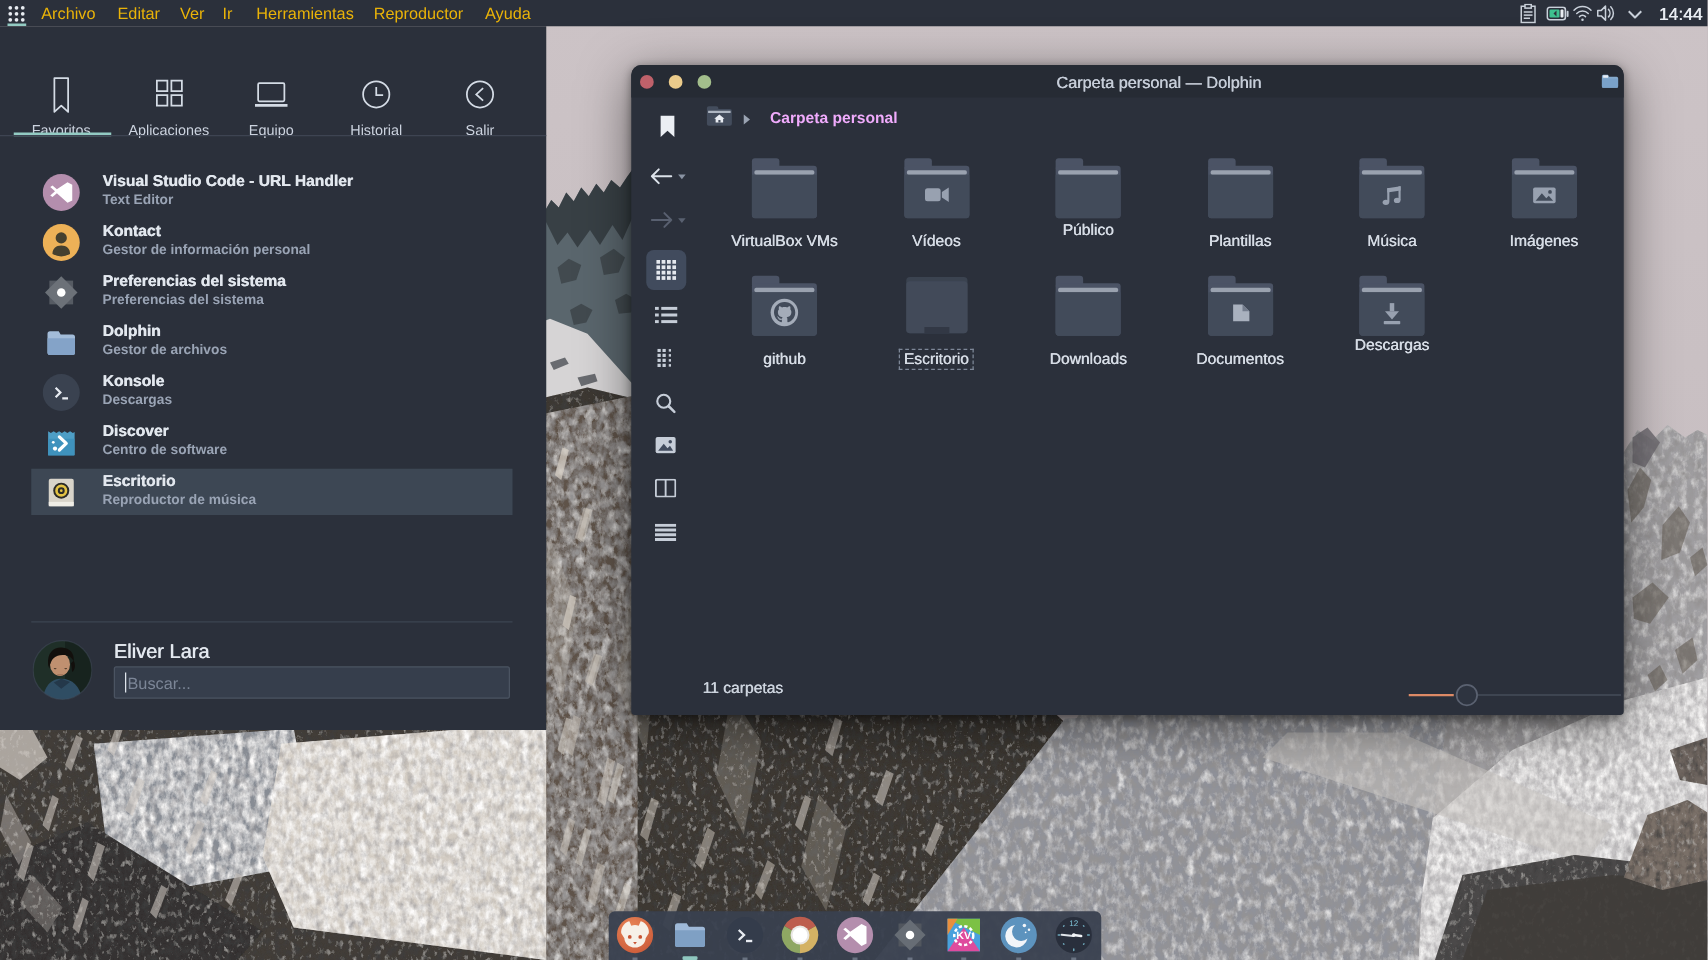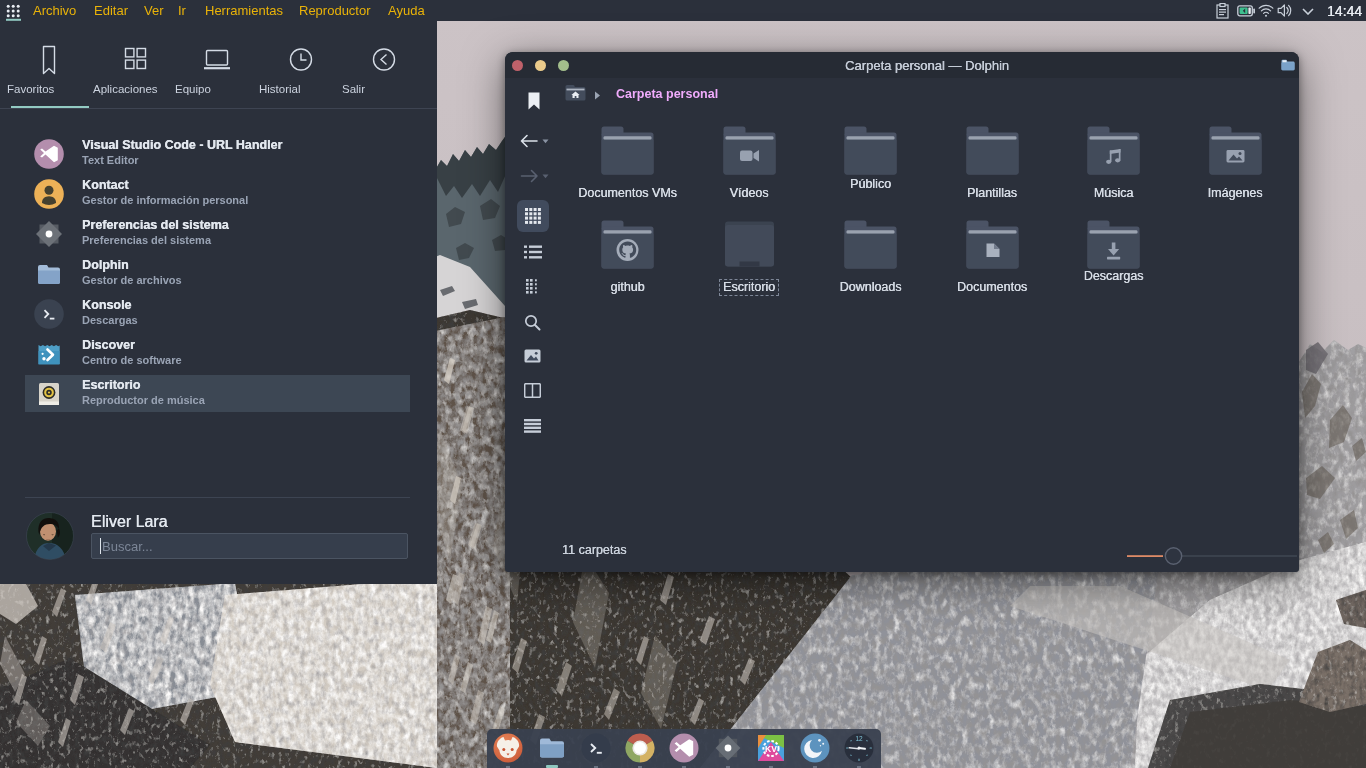--- a/index.html
+++ b/index.html
@@ -7,21 +7,21 @@
     font-family:"Liberation Sans", sans-serif; }
   .abs { position:absolute; }
   .th { text-shadow: 0.35px 0 0 currentColor; }
   #wall { position:absolute; left:0; top:0; }
   
   #topbar { position:absolute; left:0; top:0; width:1366px; height:21px; background:#2b303b; }
   #topbar .menu { position:absolute; top:0; height:21px; line-height:21px; font-size:13px; color:#eab308; }
   #clock { position:absolute; top:0; right:4px; height:21px; line-height:22px; font-size:14px; color:#e8ecf2; text-shadow:0.35px 0 0 currentColor; }
   
   #launcher { position:absolute; left:0; top:21px; width:437px; height:563px; background:#2b303b; }
-  .tab { position:absolute; top:24px; width:84px; text-align:left; color:#ccd3df; font-size:11.5px; }
+  .tab { position:absolute; top:40px; width:84px; text-align:center; color:#ccd3df; font-size:11.5px; }
   .tab svg { display:block; margin:0 auto 8px auto; }
   .fav { position:absolute; left:0; width:437px; height:40px;font-weight:bold; }
   .fav .ic { position:absolute; left:34px; top:5px; width:30px; height:30px; }
   .fav .t1 { position:absolute; left:82px; top:3px; font-size:12.5px; color:#e2e7ee; line-height:16px; text-shadow:0.35px 0 0 currentColor;}
   .fav .t2 { position:absolute; left:82px; top:19px; font-size:11px; color:#9aa4b5; line-height:14px;}
   
   #win { position:absolute; left:505px; top:52px; width:794px; height:520px;
      border-radius:8px 8px 3px 3px; background:#2b303b; box-shadow:0 10px 40px rgba(0,0,0,.5), 0 2px 8px rgba(0,0,0,.4); }
   #titlebar { position:absolute; left:0; top:0; width:794px; height:26px; background:#262b34; border-radius:8px 8px 0 0; }
   .tl { position:absolute; top:8px; width:11px; height:11px; border-radius:50%; }
@@ -454,21 +454,21 @@
         <rect x="2.5" y="10.2" width="48" height="3.6" rx="1.4" fill="#9aa2af"></rect>
         <path d="M0.5 13.8 h52 V46 a2.5 2.5 0 0 1 -2.5 2.5 h-47 a2.5 2.5 0 0 1 -2.5 -2.5 Z" fill="#424b5a"></path>
       </g>
     </defs>
   </svg>
   <div id="folders">
     <div class="fgrid" style="left:62.5px;top:74px">
       <svg width="53" height="49">
           <use href="#fbase"></use>
         </svg>
-      <div style="margin-top:11px">Documentos VMs</div>
+      <div style="margin-top:11px">VirtualBox VMs</div>
     </div>
     <div class="fgrid" style="left:184px;top:74px">
       <svg width="53" height="49">
           <use href="#fbase"></use>
         <rect x="17" y="24.5" width="12.5" height="10.5" rx="2" fill="#98a1b0"></rect>
         <path d="M30.5 27.5 L36 24 V35.5 L30.5 32 Z" fill="#98a1b0"></path>
         </svg>
       <div style="margin-top:11px">Vídeos</div>
     </div>
     <div class="fgrid" style="left:305.5px;top:74px">

